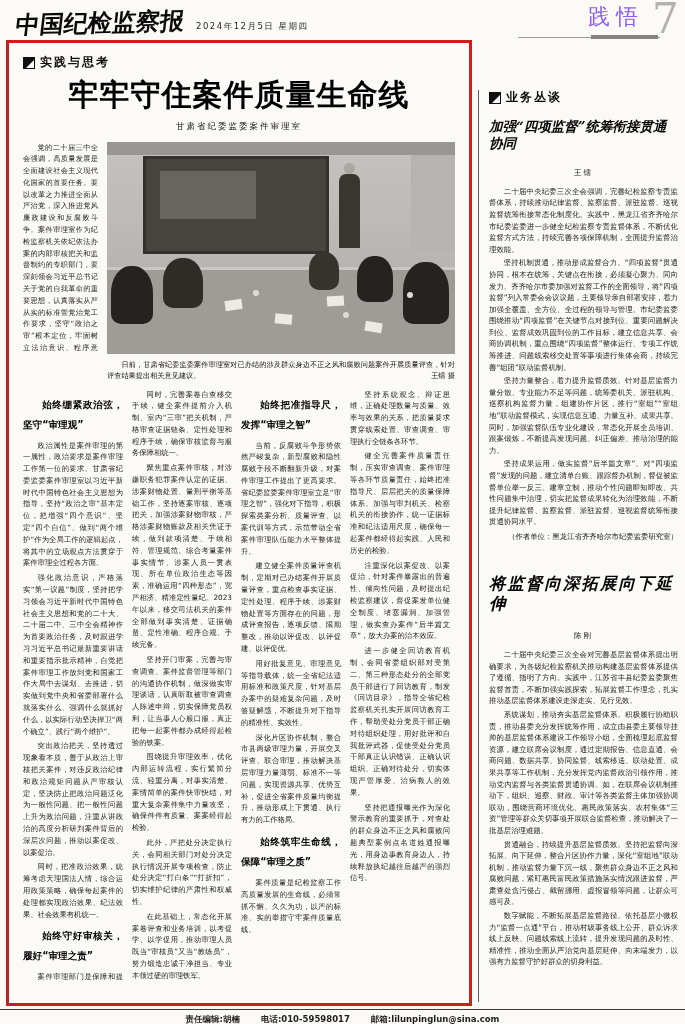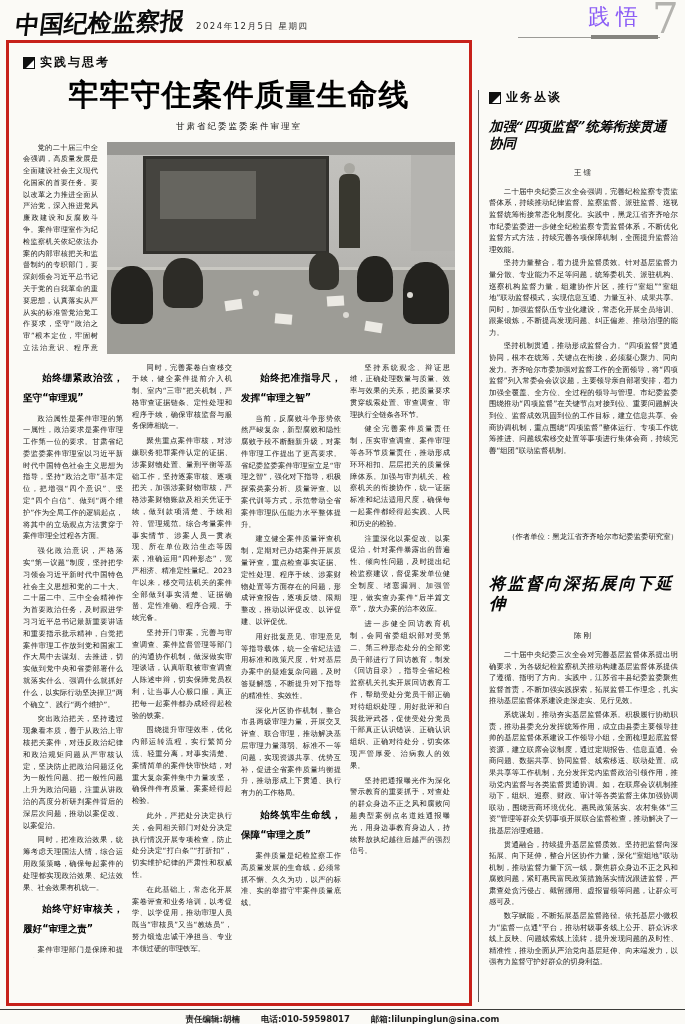--- a/index.html
+++ b/index.html
@@ -136,20 +136,24 @@
         <div class="paper p1"></div>
         <div class="paper p2"></div>
         <div class="paper p3"></div>
         <div class="paper p4"></div>
         <div class="cup c1"></div>
         <div class="cup c2"></div>
         <div class="cup c3"></div>
       </div>
     </div>
 
+    <div class="caption-wrap">
+      <p>日前，甘肃省纪委监委案件审理室对已办结的涉及群众身边不正之风和腐败问题案件开展质量评查，针对评查结果提出相关意见建议。</p>
+      <span class="photo-credit">王镭 摄</span>
+    </div>
 
     <div class="columns">
       <div class="acol">
         <h3>始终绷紧政治弦，坚守“审理观”</h3>
         <p>政治属性是案件审理的第一属性，政治要求是案件审理工作第一位的要求。甘肃省纪委监委案件审理室以习近平新时代中国特色社会主义思想为指导，坚持“政治之审”基本定位，把增强“四个意识”、坚定“四个自信”、做到“两个维护”作为全局工作的逻辑起点，将其中的立场观点方法贯穿于案件审理全过程各方面。</p>
         <p>强化政治意识，严格落实“第一议题”制度，坚持把学习领会习近平新时代中国特色社会主义思想和党的二十大、二十届二中、三中全会精神作为首要政治任务，及时跟进学习习近平总书记最新重要讲话和重要指示批示精神，自觉把案件审理工作放到党和国家工作大局中去谋划、去推进，切实做到党中央和省委部署什么就落实什么、强调什么就抓好什么，以实际行动坚决捍卫“两个确立”、践行“两个维护”。</p>
         <p>突出政治把关，坚持透过现象看本质，善于从政治上审核把关案件，对违反政治纪律和政治规矩问题从严审核认定，坚决防止把政治问题泛化为一般性问题、把一般性问题上升为政治问题，注重从讲政治的高度分析研判案件背后的深层次问题，推动以案促改、以案促治。</p>
         <p>同时，把准政治效果，统筹考虑天理国法人情，综合运用政策策略，确保每起案件的处理都实现政治效果、纪法效果、社会效果有机统一。</p>
         <h3>始终守好审核关，履好“审理之责”</h3>
         <p>案件审理部门是保障和提升案件质量的关键部门，必须用好“纪法之审”，确保依纪依法安全文明办案经得起检验。省纪委监委案件审理室认真履行审核把关和监督制约职责，严格落实“二十四字”基本要求，牢固树立证据意识、程序意识、时效意识，严把事实关、证据关，依规依纪依法。</p>
@@ -166,41 +170,42 @@
         <h3>始终把准指导尺，发挥“审理之智”</h3>
         <p>当前，反腐败斗争形势依然严峻复杂，新型腐败和隐性腐败手段不断翻新升级，对案件审理工作提出了更高要求。省纪委监委案件审理室立足“审理之智”，强化对下指导，积极探索类案分析、质量评查、以案代训等方式，示范带动全省案件审理队伍能力水平整体提升。</p>
         <p>建立健全案件质量评查机制，定期对已办结案件开展质量评查，重点检查事实证据、定性处理、程序手续、涉案财物处置等方面存在的问题，形成评查报告，逐项反馈、限期整改，推动以评促改、以评促建、以评促优。</p>
         <p>用好批复意见、审理意见等指导载体，统一全省纪法适用标准和政策尺度，针对基层办案中的疑难复杂问题，及时答疑解惑，不断提升对下指导的精准性、实效性。</p>
         <p>深化片区协作机制，整合市县两级审理力量，开展交叉评查、联合审理，推动解决基层审理力量薄弱、标准不一等问题，实现资源共享、优势互补，促进全省案件质量均衡提升，推动形成上下贯通、执行有力的工作格局。</p>
         <h3>始终筑牢生命线，保障“审理之质”</h3>
         <p>案件质量是纪检监察工作高质量发展的生命线，必须常抓不懈、久久为功，以严的标准、实的举措守牢案件质量底线。</p>
       </div>
       <div class="acol">
         <p>坚持系统观念、辩证思维，正确处理数量与质量、效率与效果的关系，把质量要求贯穿线索处置、审查调查、审理执行全链条各环节。</p>
-        <p>健全完善案件质量责任制，压实审查调查、案件审理等各环节质量责任，推动形成环环相扣、层层把关的质量保障体系。加强与审判机关、检察机关的衔接协作，统一证据标准和纪法适用尺度，确保每一起案件都经得起实践、人民和历史的检验。</p>
+        <p>健全完善案件质量责任制，压实审查调查、案件审理等各环节质量责任，始终把准指导尺、层层把关的质量保障体系。加强与审判机关、检察机关的衔接协作，统一证据标准和纪法适用尺度，确保每一起案件都经得起实践、人民和历史的检验。</p>
         <p>注重深化以案促改、以案促治，针对案件暴露出的普遍性、倾向性问题，及时提出纪检监察建议，督促案发单位健全制度、堵塞漏洞、加强管理，做实查办案件“后半篇文章”，放大办案的治本效应。</p>
         <p>进一步健全回访教育机制，会同省委组织部对受第二、第三种形态处分的全部党员干部进行了回访教育，制发《回访目录》，指导全省纪检监察机关扎实开展回访教育工作，帮助受处分党员干部正确对待组织处理，用好批评和自我批评武器，促使受处分党员干部真正认识错误、正确认识组织、正确对待处分，切实体现严管厚爱、治病救人的效果。</p>
         <p>坚持把通报曝光作为深化警示教育的重要抓手，对查处的群众身边不正之风和腐败问题典型案例点名道姓通报曝光，用身边事教育身边人，持续释放执纪越往后越严的强烈信号。</p>
       </div>
     </div>
   </div>
 
   <div class="vsep"></div>
   <div class="right-col">
     <div class="tag-row">
       <span class="tag-icon"></span>
       <span class="tag-label">业务丛谈</span>
     </div>
 
     <h2 class="r-title">加强“四项监督”统筹衔接贯通协同</h2>
     <div class="r-author">王镭</div>
     <div class="r-body">
       <p>二十届中央纪委三次全会强调，完善纪检监察专责监督体系，持续推动纪律监督、监察监督、派驻监督、巡视监督统筹衔接常态化制度化。实践中，黑龙江省齐齐哈尔市纪委监委进一步健全纪检监察专责监督体系，不断优化监督方式方法，持续完善各项保障机制，全面提升监督治理效能。</p>
+      <p>坚持机制贯通，推动形成监督合力。“四项监督”贯通协同，根本在统筹，关键点在衔接，必须凝心聚力、同向发力。齐齐哈尔市委加强对监督工作的全面领导，将“四项监督”列入常委会会议议题，主要领导亲自部署安排，着力加强全覆盖、全方位、全过程的领导与管理。市纪委监委围绕推动“四项监督”在关键节点对接到位、重要问题解决到位、监督成效巩固到位的工作目标，建立信息共享、会商协调机制，重点围绕“四项监督”整体运行、专项工作统筹推进、问题线索移交处置等事项进行集体会商，持续完善“组团”联动监督机制。</p>
       <p>坚持力量整合，着力提升监督质效。针对基层监督力量分散、专业能力不足等问题，统筹委机关、派驻机构、巡察机构监督力量，组建协作片区，推行“室组”“室组地”联动监督模式，实现信息互通、力量互补、成果共享。同时，加强监督队伍专业化建设，常态化开展全员培训、跟案锻炼，不断提高发现问题、纠正偏差、推动治理的能力。</p>
-      <p>坚持机制贯通，推动形成监督合力。“四项监督”贯通协同，根本在统筹，关键点在衔接，必须凝心聚力、同向发力。齐齐哈尔市委加强对监督工作的全面领导，将“四项监督”列入常委会会议议题，主要领导亲自部署安排，着力加强全覆盖、全方位、全过程的领导与管理。市纪委监委围绕推动“四项监督”在关键节点对接到位、重要问题解决到位、监督成效巩固到位的工作目标，建立信息共享、会商协调机制，重点围绕“四项监督”整体运行、专项工作统筹推进、问题线索移交处置等事项进行集体会商，持续完善“组团”联动监督机制。</p>
+      <p>坚持成果运用，做实监督“后半篇文章”。对“四项监督”发现的问题，建立清单台账、跟踪督办机制，督促被监督单位举一反三、建章立制，推动个性问题即知即改、共性问题集中治理，切实把监督成果转化为治理效能，不断提升纪律监督、监察监督、派驻监督、巡视监督统筹衔接贯通协同水平。</p>
     </div>
     <div class="r-attr">（作者单位：黑龙江省齐齐哈尔市纪委监委研究室）</div>
 
     <h2 class="r-title r-title2">将监督向深拓展向下延伸</h2>
     <div class="r-author">陈刚</div>
     <div class="r-body r-body2">
       <p>二十届中央纪委三次全会对完善基层监督体系提出明确要求，为各级纪检监察机关推动构建基层监督体系提供了遵循、指明了方向。实践中，江苏省丰县纪委监委聚焦监督首责，不断加强实践探索，拓展监督工作理念，扎实推动基层监督体系建设走深走实、见行见效。</p>
       <p>系统谋划，推动夯实基层监督体系。积极履行协助职责，推动县委充分发挥统筹作用，成立由县委主要领导挂帅的基层监督体系建设工作领导小组，全面梳理起底监督资源，建立联席会议制度，通过定期报告、信息直通、会商问题、数据共享、协同监督、线索移送、联动处置、成果共享等工作机制，充分发挥党内监督政治引领作用，推动党内监督与各类监督贯通协调。如，在联席会议机制推动下，组织、巡察、财政、审计等各类监督主体加强协调联动，围绕营商环境优化、惠民政策落实、农村集体“三资”管理等群众关切事项开展联合监督检查，推动解决了一批基层治理难题。</p>
       <p>贯通融合，持续提升基层监督质效。坚持把监督向深拓展、向下延伸，整合片区协作力量，深化“室组地”联动机制，推动监督力量下沉一线，聚焦群众身边不正之风和腐败问题，紧盯惠民富民政策措施落实情况跟进监督，严肃查处贪污侵占、截留挪用、虚报冒领等问题，让群众可感可及。</p>
       <p>数字赋能，不断拓展基层监督路径。依托基层小微权力“监督一点通”平台，推动村级事务线上公开、群众诉求线上反映、问题线索线上流转，提升发现问题的及时性、精准性，推动全面从严治党向基层延伸、向末端发力，以强有力监督守护好群众的切身利益。</p>

